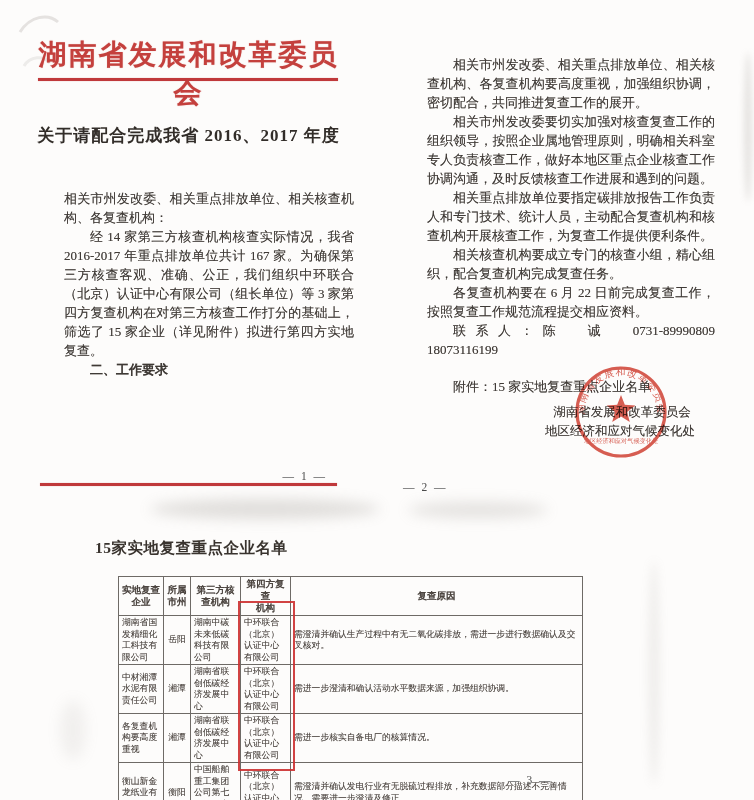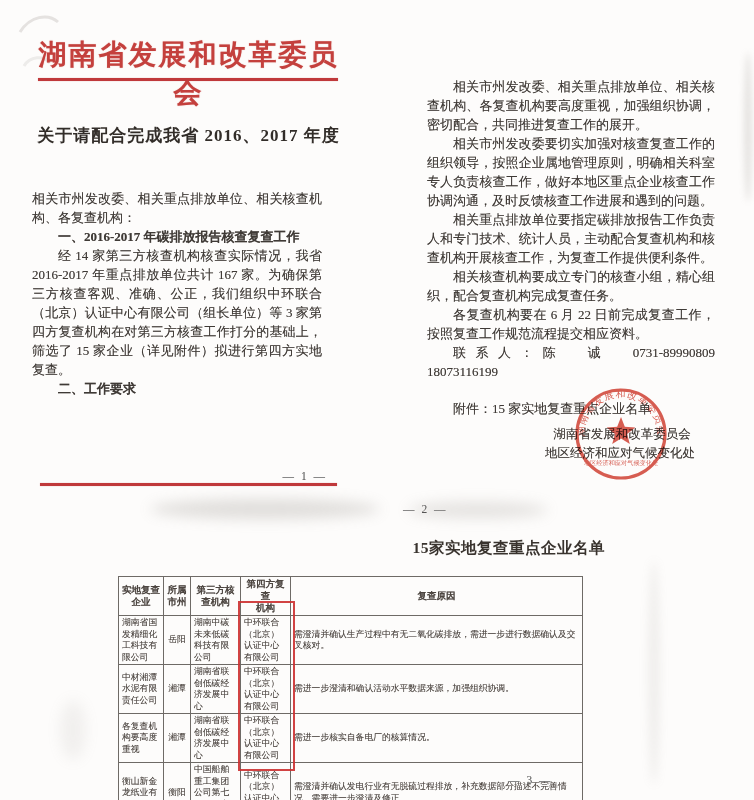--- a/index.html
+++ b/index.html
@@ -3,21 +3,21 @@
 <meta charset="utf-8">
 <style>
   html,body{margin:0;padding:0;}
   body{
     width:754px;height:800px;position:relative;overflow:hidden;
     background:#fdfcfb;
     font-family:"Liberation Serif","DejaVu Serif",serif;
   }
   .page{position:absolute;}
   #page1{left:0;top:0;width:377px;height:515px;}
-  #page2{left:377px;top:0;width:377px;height:515px;margin-top:22px;}
+  #page2{left:377px;top:0;width:377px;height:515px;}
   #page3{left:95px;top:518px;width:545px;height:282px;}
 
   
   .letterhead{
     position:absolute;top:36px;left:30px;width:317px;
     text-align:center;font-size:28px;font-weight:bold;
     color:#c4403d;letter-spacing:2px;
     text-shadow:0 0 1px rgba(196,64,61,.45);
   }
   .red-rule{position:absolute;height:3px;background:#c0393b;box-shadow:0 0 1px rgba(192,57,59,.6);}
@@ -27,21 +27,21 @@
     position:absolute;top:123px;left:30px;width:317px;
     text-align:center;font-weight:bold;color:#322d29;
     font-size:17px;line-height:26px;letter-spacing:1px;
   }
   .doc-title span{display:block;}
   .bodytext{
     position:absolute;color:#3f3a36;text-align:justify;
     font-size:13px;line-height:19px;
     text-shadow:0 0 .5px rgba(63,58,54,.5);
   }
-  #p1-text{top:189px;left:32px;width:290px;font-family:Liberation Serif, serif;}
+  #p1-text{top:189px;left:64px;width:290px;font-family:Liberation Serif, serif;}
   #p2-text{top:55px;left:50px;width:288px;}
   .bodytext p{margin:0;text-indent:2em;}
   .bodytext p.no-indent{text-indent:0;}
   .bodytext p.bold{font-weight:bold;}
   .page-num{
     position:absolute;font-size:11.5px;color:#4b4b4b;letter-spacing:2px;
     font-family:"Liberation Serif",serif;
   }
   #pn1{top:470px;right:50px;}
   #pn2{top:481px;left:26px;}
@@ -50,21 +50,21 @@
   
   .sig-line{position:absolute;width:170px;text-align:center;color:#3f3a36;
     text-shadow:0 0 .5px rgba(63,58,54,.5);}
   #sig-org{left:160px;top:404px;font-size:12.5px;}
   #sig-dept{left:158px;top:423px;font-size:12.5px;}
   #sig-date{left:158px;top:441px;font-size:12px;}
   .seal{position:absolute;left:196px;top:364px;opacity:.82;mix-blend-mode:multiply;}
 
   
   .attach-title{
-    position:absolute;top:20px;left:0;width:510px;text-align:right;
+    position:absolute;top:20px;left:0;width:510px;text-align:left;
     font-weight:bold;font-size:15.5px;color:#39332e;letter-spacing:.5px;
   }
   table.review{
     position:absolute;top:58px;left:23px;width:464px;
     border-collapse:collapse;table-layout:fixed;
     font-size:8.8px;color:#4c4540;
   }
   table.review th,table.review td{
     border:1px solid #6e6a66;padding:1px 3px;vertical-align:middle;
     line-height:11.5px;text-shadow:0 0 .4px rgba(76,69,64,.4);
@@ -100,21 +100,20 @@
 
   <div class="letterhead">湖南省发展和改革委员会</div>
   <div class="red-rule" id="rule-top"></div>
 
   <div class="doc-title">
     <span>关于请配合完成我省 2016、2017 年度</span>
   </div>
 
   <div class="bodytext" id="p1-text">
     <p class="no-indent">相关市州发改委、相关重点排放单位、相关核查机构、各复查机构：</p>
-    <p class="bold">一、2016-2017 年碳排放报告核查复查工作</p>
     <p>经 14 家第三方核查机构核查实际情况，我省 2016-2017 年重点排放单位共计 167 家。为确保第三方核查客观、准确、公正，我们组织中环联合（北京）认证中心有限公司（组长单位）等 3 家第四方复查机构在对第三方核查工作打分的基础上，筛选了 15 家企业（详见附件）拟进行第四方实地复查。</p>
     <p class="bold">二、工作要求</p>
   </div>
 
   <div class="page-num" id="pn1">— 1 —</div>
   <div class="red-rule" id="rule-bottom"></div>
 </div>
 
 <div class="page" id="page2">
   <div class="bodytext" id="p2-text">

